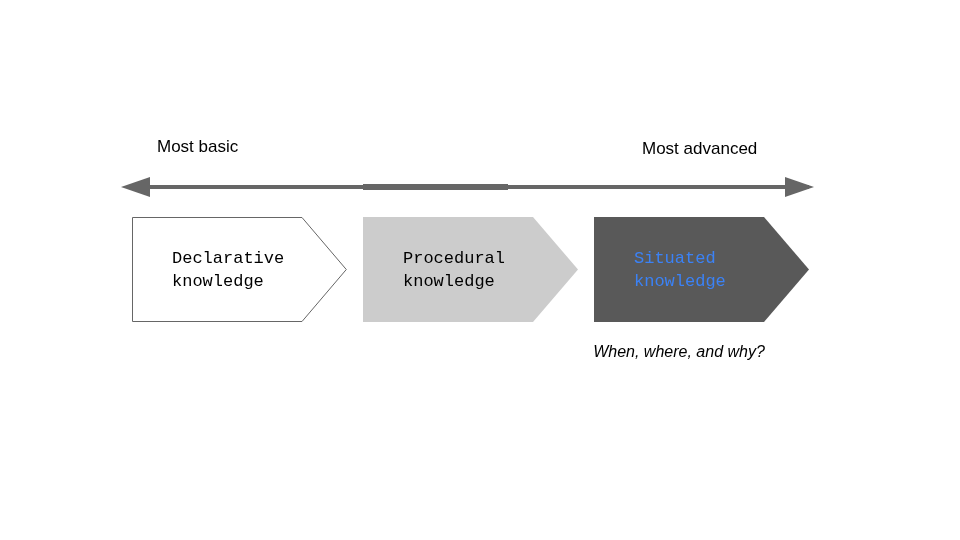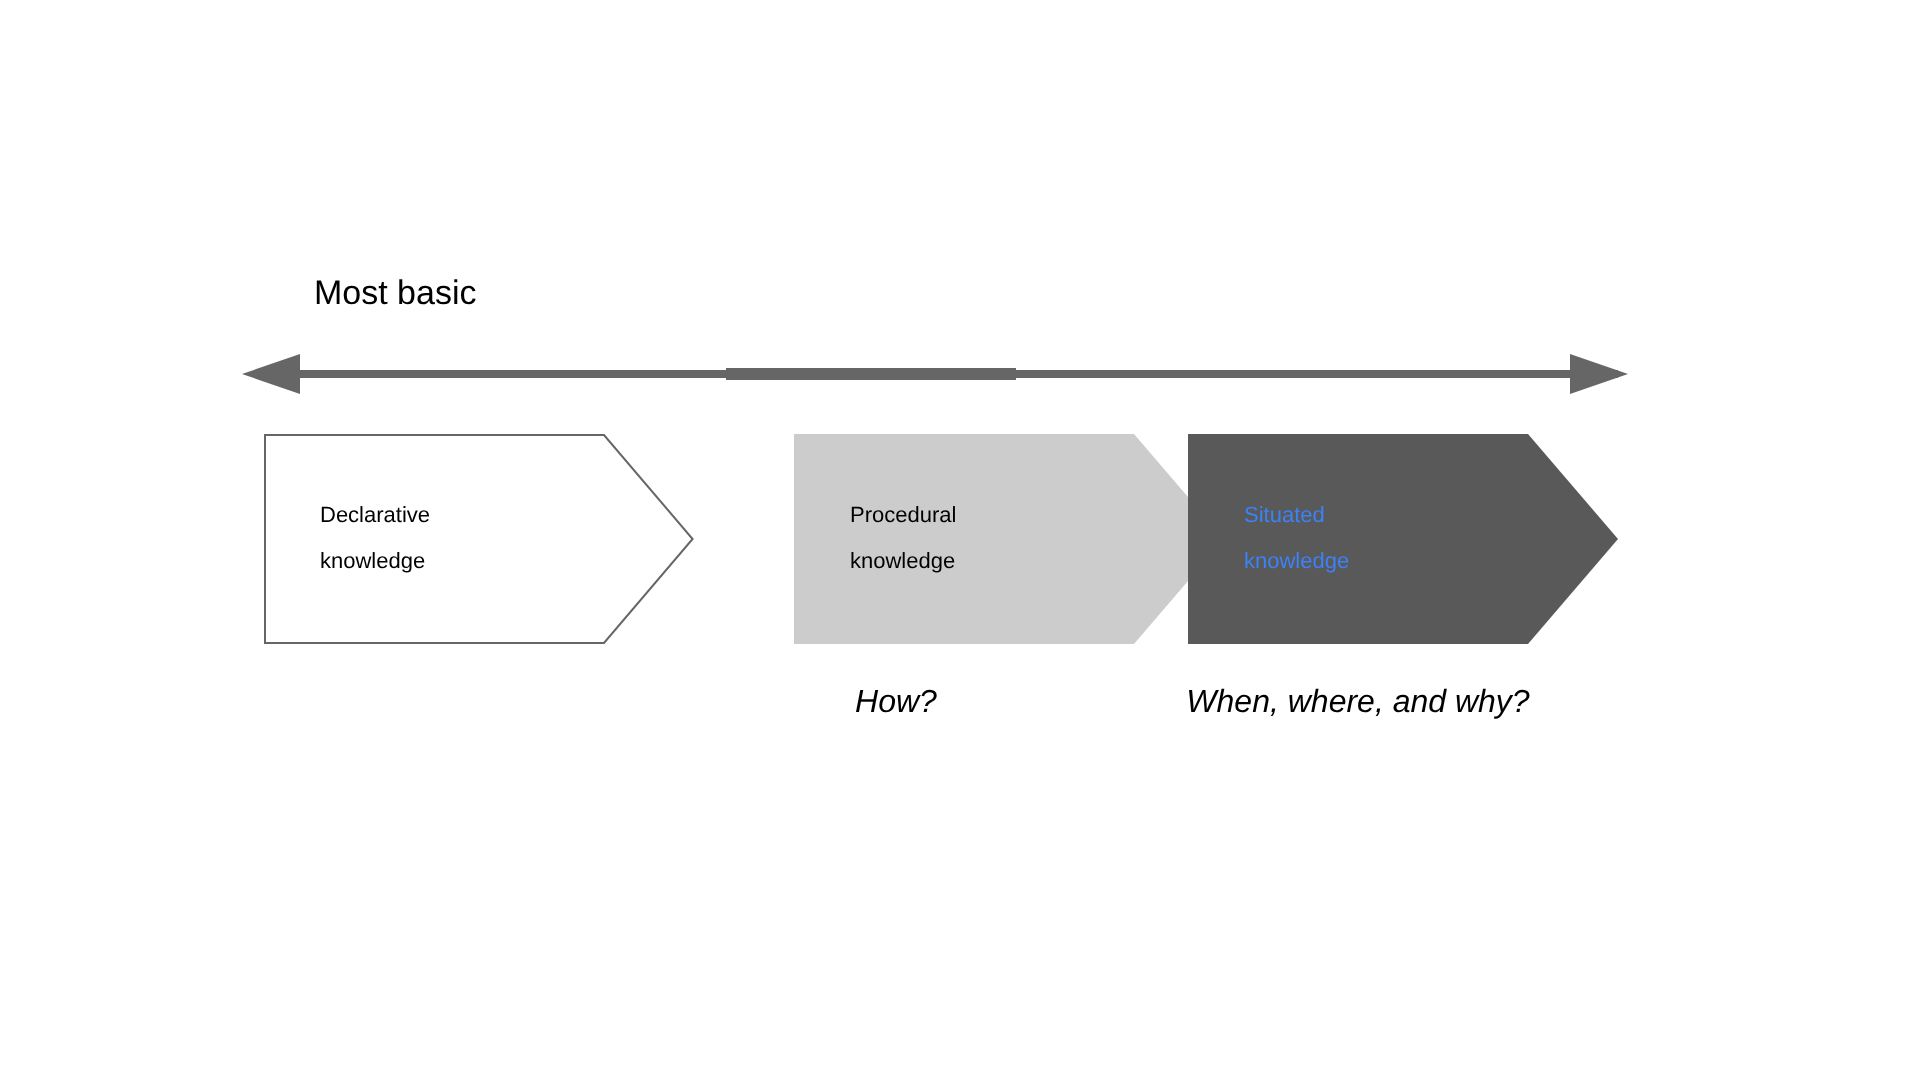--- a/index.html
+++ b/index.html
@@ -32,37 +32,38 @@
     top: 174px;
   }
 
   .stage {
     position: absolute;
     top: 217px;
     width: 215px;
     height: 105px;
   }
   .stage-1 { left: 132px; }
-  .stage-2 { left: 363px; margin-left: 34px; }
+  .stage-2 { left: 363px; }
   .stage-3 { left: 594px; }
   .stage svg.chevron {
     position: absolute;
     left: 0; top: 0;
     width: 215px;
     height: 105px;
     display: block;
   }
   .stage-label {
     position: absolute;
-    left: 28px;
+    left: 40px;
     top: 50%;
     transform: translateY(-50%);
-    font-size: 11px;
+    font-size: 17px;
     line-height: 23px;
     white-space: nowrap;
+    font-family: Liberation Mono, monospace;
   }
 
   .caption {
     position: absolute;
     top: 343px;
     width: 170px;
     display: flex;
     justify-content: center;
     font-size: 16px;
     font-style: italic;
@@ -72,20 +73,21 @@
   .caption-1 { left: 132px; }
   .caption-2 { left: 363px; }
   .caption-3 { left: 594px; }
 </style>
 </head>
 <body>
 
 <div class="slide">
 
   <div class="scale-label left">Most basic</div>
+  <div class="scale-label right">Most advanced</div>
 
   <svg class="axis" width="695" height="26" viewBox="0 0 695 26">
     <rect x="26" y="11" width="663" height="4" fill="#666666"></rect>
     <rect x="243" y="10" width="145" height="6" fill="#666666"></rect>
     <polygon points="1,13 30,3 30,23" fill="#666666"></polygon>
     <polygon points="694,13 665,3 665,23" fill="#666666"></polygon>
   </svg>
 
   <div class="stage stage-1">
     <svg class="chevron" viewBox="0 0 215 105">
@@ -110,16 +112,15 @@
   <div class="stage stage-3">
     <svg class="chevron" viewBox="0 0 215 105">
       <polygon points="0,0 170,0 215,52.5 170,105 0,105" fill="#595959" stroke="none"></polygon>
     </svg>
     <div class="stage-label" style="color: #3b82f6;">
       <div>Situated</div>
       <div>knowledge</div>
     </div>
   </div>
 
-  <div class="caption caption-2">How?</div>
   <div class="caption caption-3">When, where, and why?</div>
 
 </div>
 
 </body></html>

